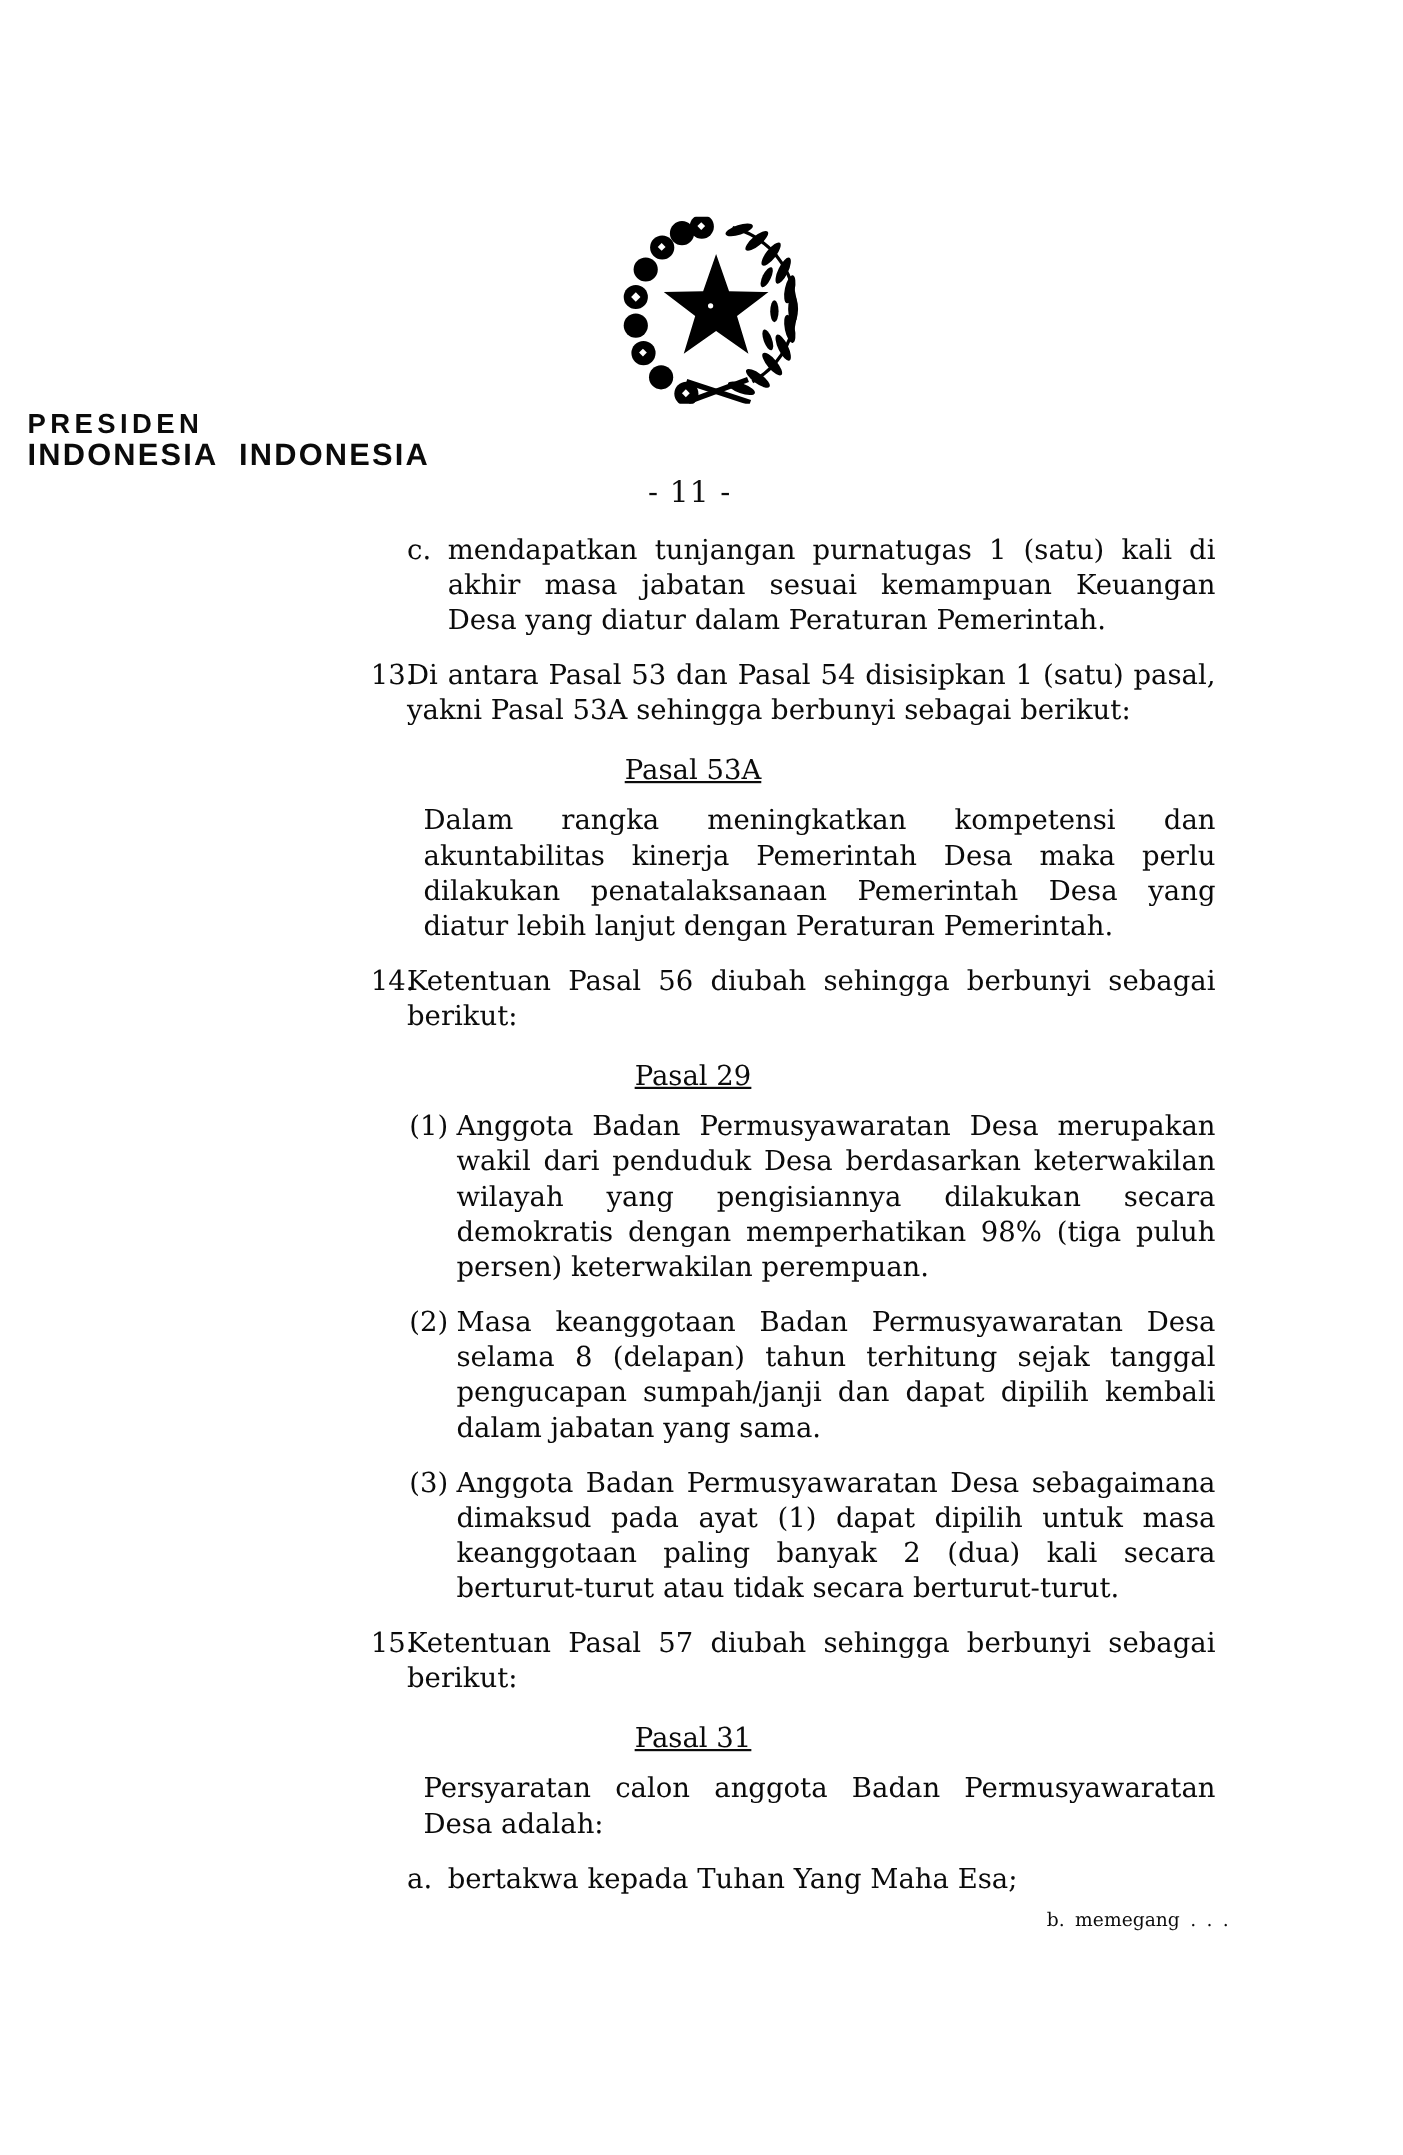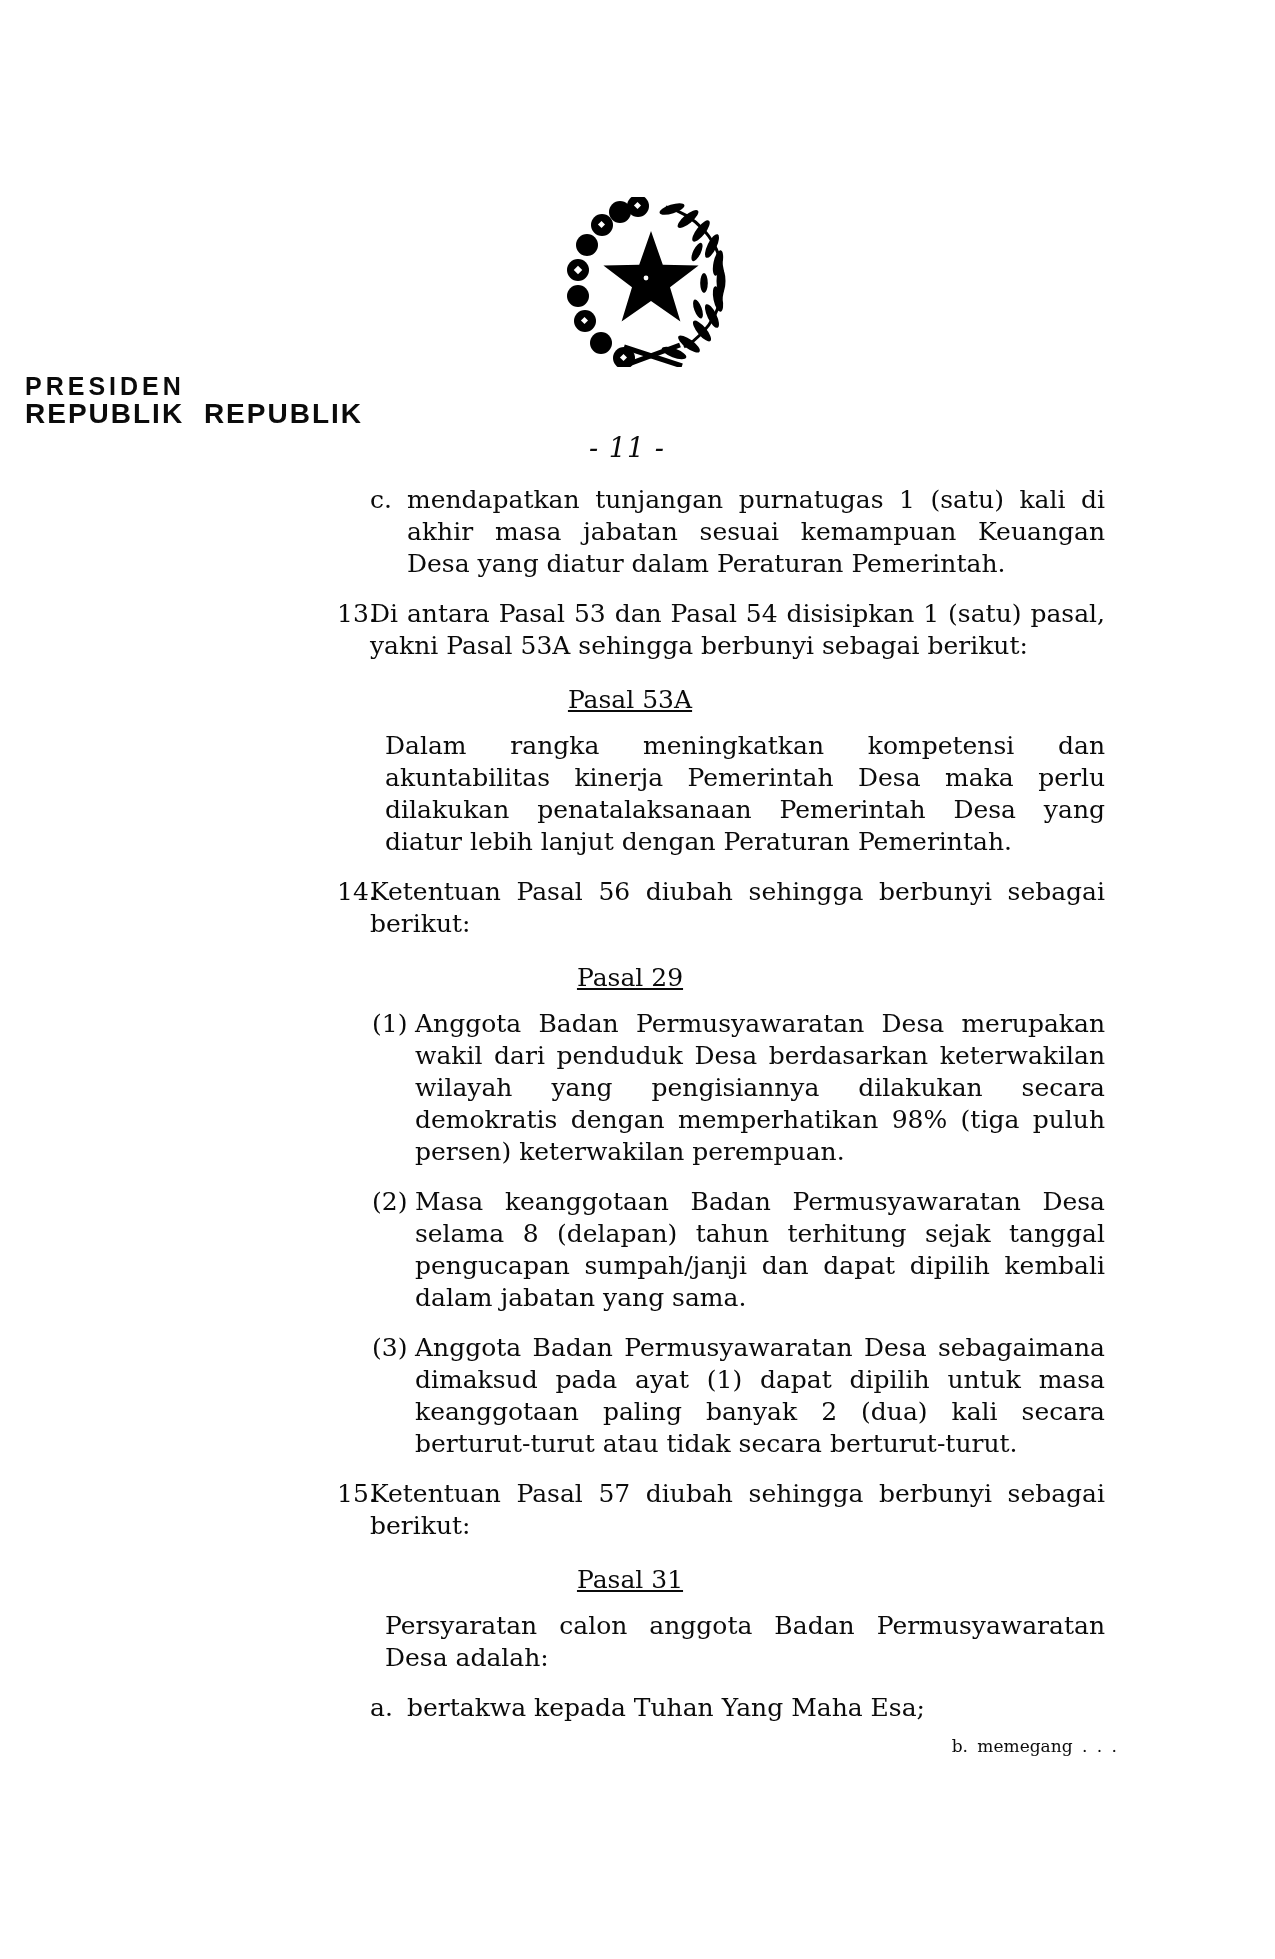--- a/index.html
+++ b/index.html
@@ -36,21 +36,20 @@
     font-size:28px;
     letter-spacing:2px;
     word-spacing:10px;
     line-height:30px;
   }
   .page-number {
     position:absolute; top:432px; left:0; width:1254px;
     text-align:center;
     font-size:27px;
     letter-spacing:1px;
-    font-style:italic;
   }
 
   
   .body-col {
     position:absolute; top:484px; left:337px; width:768px;
     font-size:25px;
     line-height:32px;
     text-align:justify;
   }
   .item { position:relative; margin:0 0 18px 0; }
@@ -127,21 +126,21 @@
         <ellipse cx="108" cy="156" rx="13" ry="4.5" transform="rotate(20 108 156)"></ellipse>
         <ellipse cx="131" cy="55" rx="10" ry="3.8" transform="rotate(-64 131 55)"></ellipse>
         <ellipse cx="138" cy="86" rx="10" ry="3.8" transform="rotate(-90 138 86)"></ellipse>
         <ellipse cx="132" cy="112" rx="10" ry="3.8" transform="rotate(70 132 112)"></ellipse>
       </g>
 
       <path d="M60,168 L114,148" stroke="#000" stroke-width="5"></path>
       <path d="M58,150 L116,169" stroke="#000" stroke-width="5"></path>
     </svg>
     <div class="org-line1">PRESIDEN</div>
-    <div class="org-line2">REPUBLIK REPUBLIK</div>
+    <div class="org-line2">INDONESIA INDONESIA</div>
   </div>
 
   <div class="page-number">- 11 -</div>
 
   <div class="body-col">
 
     <div class="item item-letter">
       <span class="marker">c.</span><span>mendapatkan tunjangan purnatugas 1 (satu) kali di akhir masa jabatan sesuai kemampuan Keuangan Desa yang diatur dalam Peraturan Pemerintah.</span>
     </div>
 

